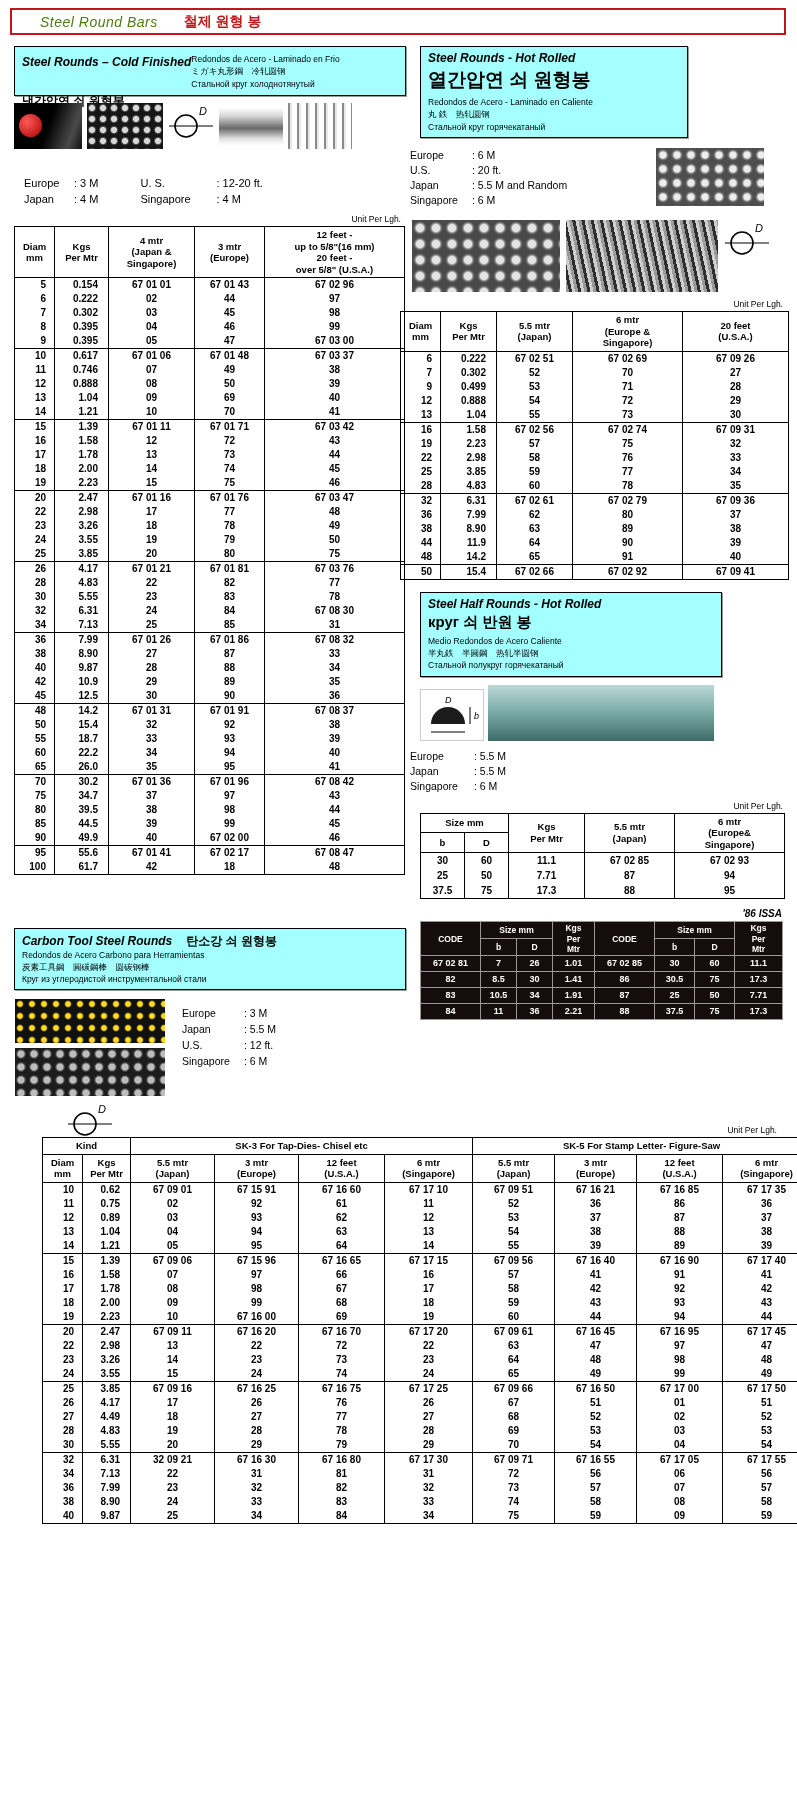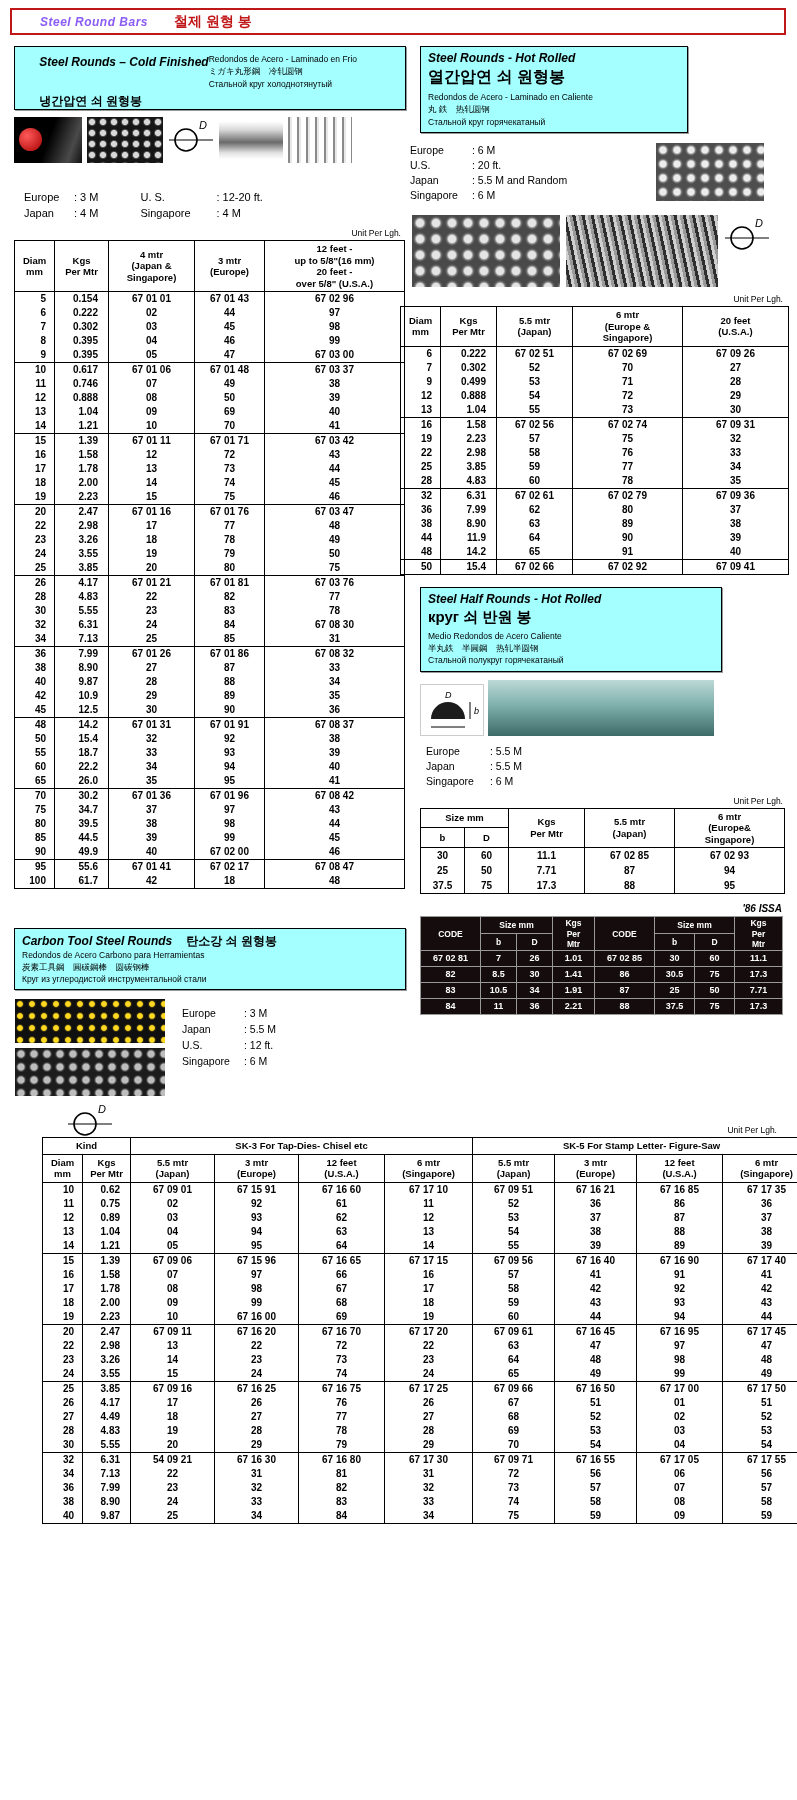--- a/index.html
+++ b/index.html
@@ -2,32 +2,32 @@
 <html><head>
 <meta charset="utf-8">
 <style>
   *{margin:0;padding:0;box-sizing:border-box}
   html,body{background:#fff}
   body{width:797px;height:1800px;position:relative;font-family:"Liberation Sans","DejaVu Sans",sans-serif;color:#000;overflow:hidden}
   .abs{position:absolute}
 
   
   #banner{left:10px;top:8px;width:776px;height:27px;border:2px solid #c01818;display:flex;align-items:center;gap:26px;padding-left:28px}
-  #banner .t1{color:#8b5cf6;font-size:12px;font-weight:bold;font-style:italic;letter-spacing:.5px}
+  #banner .t1{color:#4d7c0f;font-size:14px;font-weight:normal;font-style:italic;letter-spacing:.5px}
   #banner .t2{color:#c01818;font-size:14px;font-weight:bold}
 
   
   .cyanbox{background:#a4ffff;border:1.5px solid #000;padding:4px 7px;box-shadow:1px 1px 0 rgba(0,0,0,.4)}
   .box-title{font-size:12px;font-weight:bold;font-style:italic}
   .box-kr{font-size:12px;font-weight:bold}
-  .box-kr.big{font-size:16px}
+  .box-kr.big{font-size:19px}
   .box-kr.huge{font-size:15px}
   .box-small{font-size:8.5px;line-height:1.45}
 
-  .cold-box{display:flex;justify-content:center;height:64px}
+  .cold-box{display:flex;justify-content:flex-start;height:50px}
   .cold-box .cb-left{padding-top:4px}
   .cold-box .cb-left .box-kr{margin-top:24px}
   .cold-box .cb-right{width:172px;padding-top:2px}
 
   
   .photo-row{display:flex;align-items:flex-start;gap:5px;margin-top:7px}
   .ph{background:#222}
   .ph-cone{width:68px;height:46px;background:linear-gradient(110deg,#000 50%,#4a4a4a 82%,#101010);position:relative}
   .ph-cone::before{content:"";position:absolute;left:5px;top:11px;width:23px;height:23px;border-radius:50%;background:radial-gradient(circle at 35% 35%,#ff5a5a,#a80000)}
   .ph-bundle{width:76px;height:46px;background-color:#161616;background-image:radial-gradient(circle at 5px 5px,#d8d8d8 2.6px,#454545 3.6px,#161616 4.6px);background-size:11px 11px}
@@ -85,21 +85,21 @@
   .hot-box{margin-left:20px;width:268px}
   .hot-box .box-title{margin-bottom:2px}
   .hot-box .box-kr{margin-bottom:3px}
   .hot-mid{display:flex;gap:14px;margin:10px 0 0 10px;align-items:flex-start}
   .hot-mid .lengths{width:232px}
   .hot-photos{margin:12px 0 0 12px;gap:6px}
   .half-box{margin-left:20px;width:302px;margin-top:12px}
   .half-box .box-kr{margin:2px 0 3px}
   .half-photo-row{display:flex;margin:8px 0 0 20px;gap:4px;align-items:flex-end}
   .half-diagram{width:64px;height:52px;background:#fff;border:1px solid #ccc}
-  .len-half{margin:8px 0 0 26px}
+  .len-half{margin:8px 0 0 10px}
 
   #carbon-sec{left:14px;top:928px;width:772px}
   .carbon-box{width:392px;height:62px}
   .carbon-title-row{display:flex;gap:14px;align-items:baseline}
   .carbon-box .box-small{line-height:1.4}
   .carbon-row{display:flex;gap:16px;margin-top:9px}
   .carbon-photos{width:152px;display:flex;flex-direction:column;gap:5px;align-items:center}
   .carbon-photos .ph{width:150px}
   .len-carbon{width:152px;margin-top:6px}
   .sk-notes{flex:1;margin-top:26px;max-width:285px}
@@ -1144,21 +1144,21 @@
             <td>70</td>
             <td>54</td>
             <td>04</td>
             <td>54</td>
           </tr>
         </tbody>
         <tbody>
           <tr>
             <td>32</td>
             <td>6.31</td>
-            <td>54 09 21</td>
+            <td>32 09 21</td>
             <td>67 16 30</td>
             <td>67 16 80</td>
             <td>67 17 30</td>
             <td>67 09 71</td>
             <td>67 16 55</td>
             <td>67 17 05</td>
             <td>67 17 55</td>
           </tr>
           <tr>
             <td>34</td>

